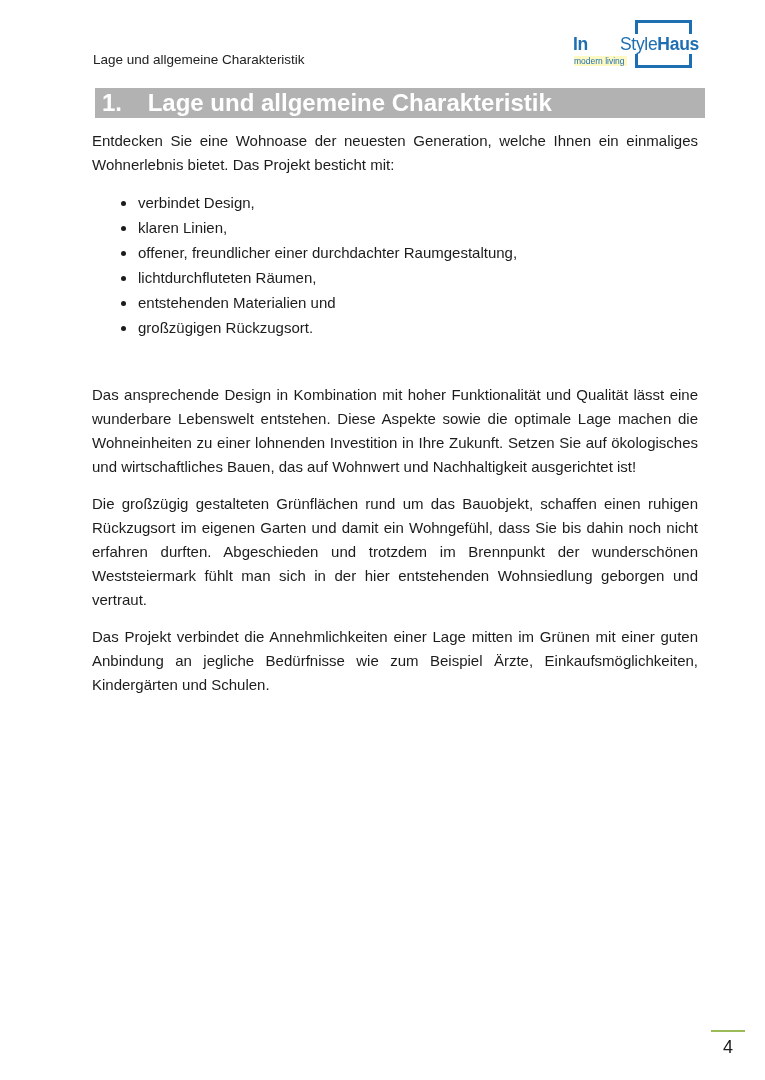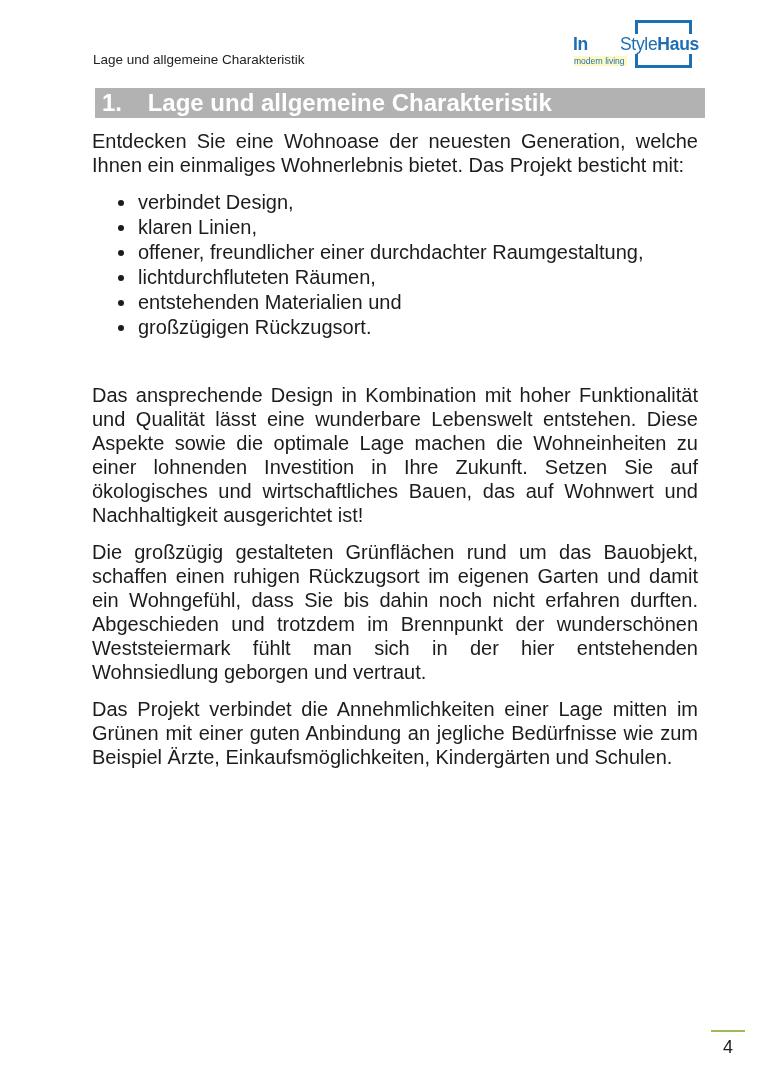--- a/index.html
+++ b/index.html
@@ -81,21 +81,21 @@
   }
   .heading-bar .h-num { padding-left: 7px; }
   .heading-bar .h-title { margin-left: 19px; }
 
   
   .content {
     position: absolute;
     left: 92px;
     top: 129px;
     width: 606px;
-    font-size: 20px;
+    font-size: 15px;
     line-height: 24px;
     text-align: justify;
     color: #1c1c1c;
   }
   .content p { margin: 0 0 13px 0; }
   .content p.intro { margin-bottom: 13px; }
   ul.feature-list {
     margin: 10px 0 43px 0;
     padding-left: 45px;
     list-style: disc outside;

